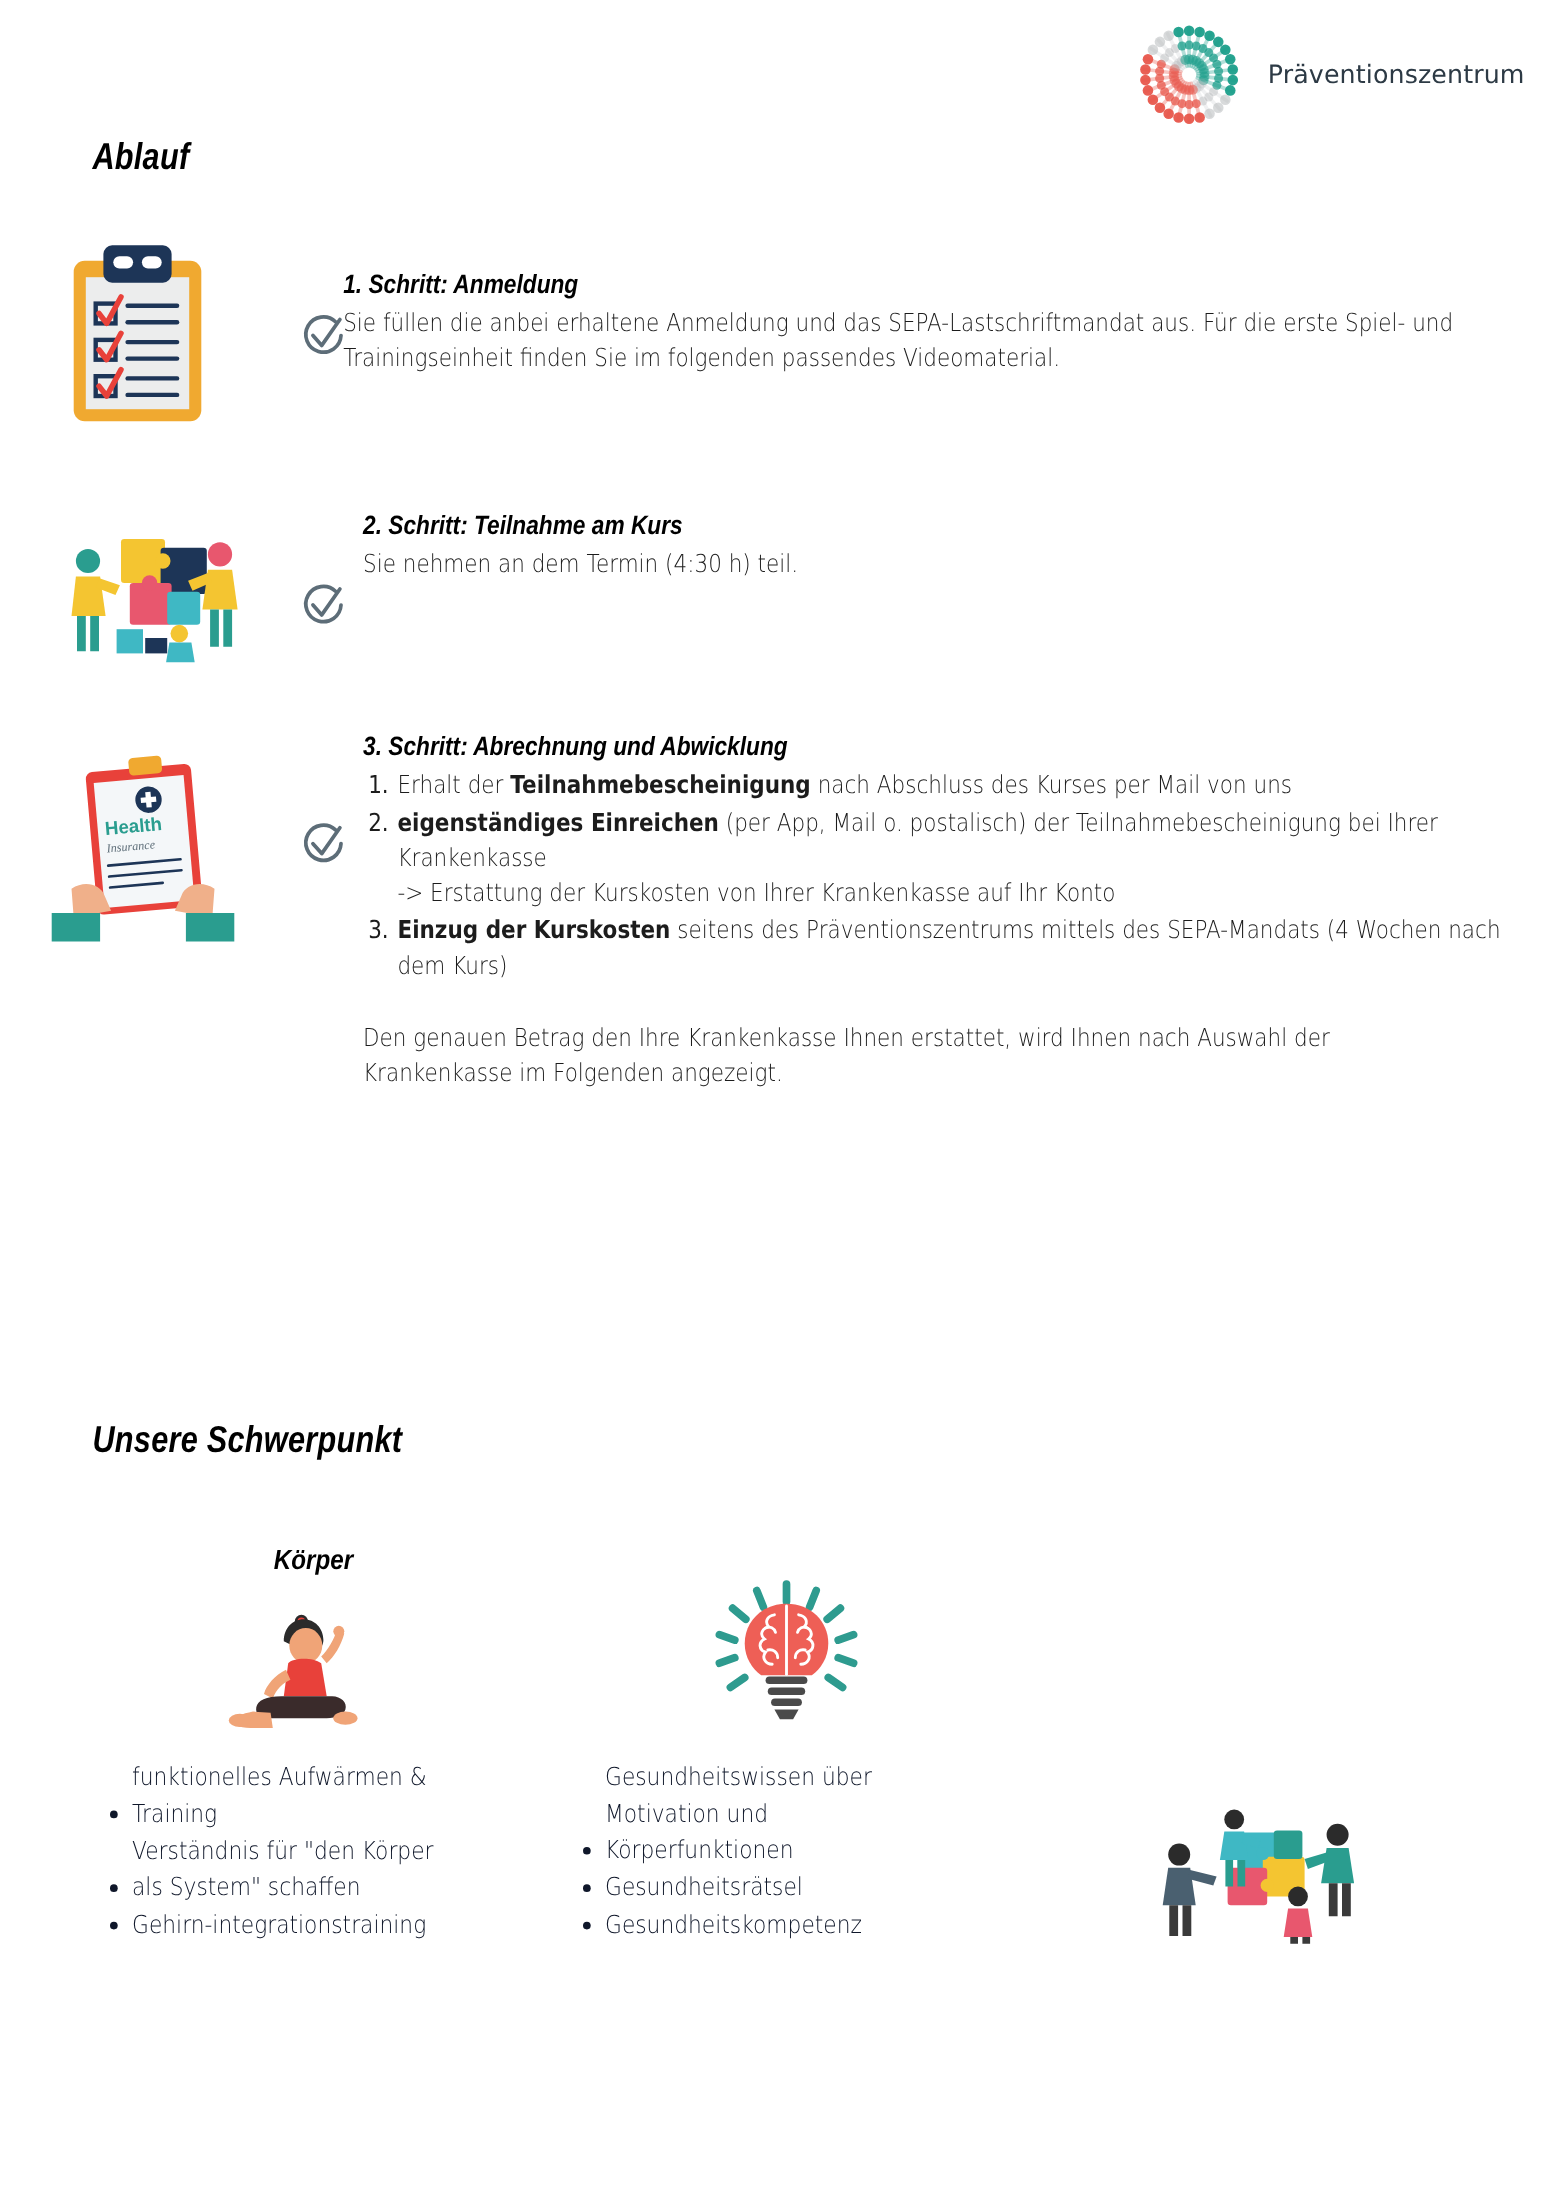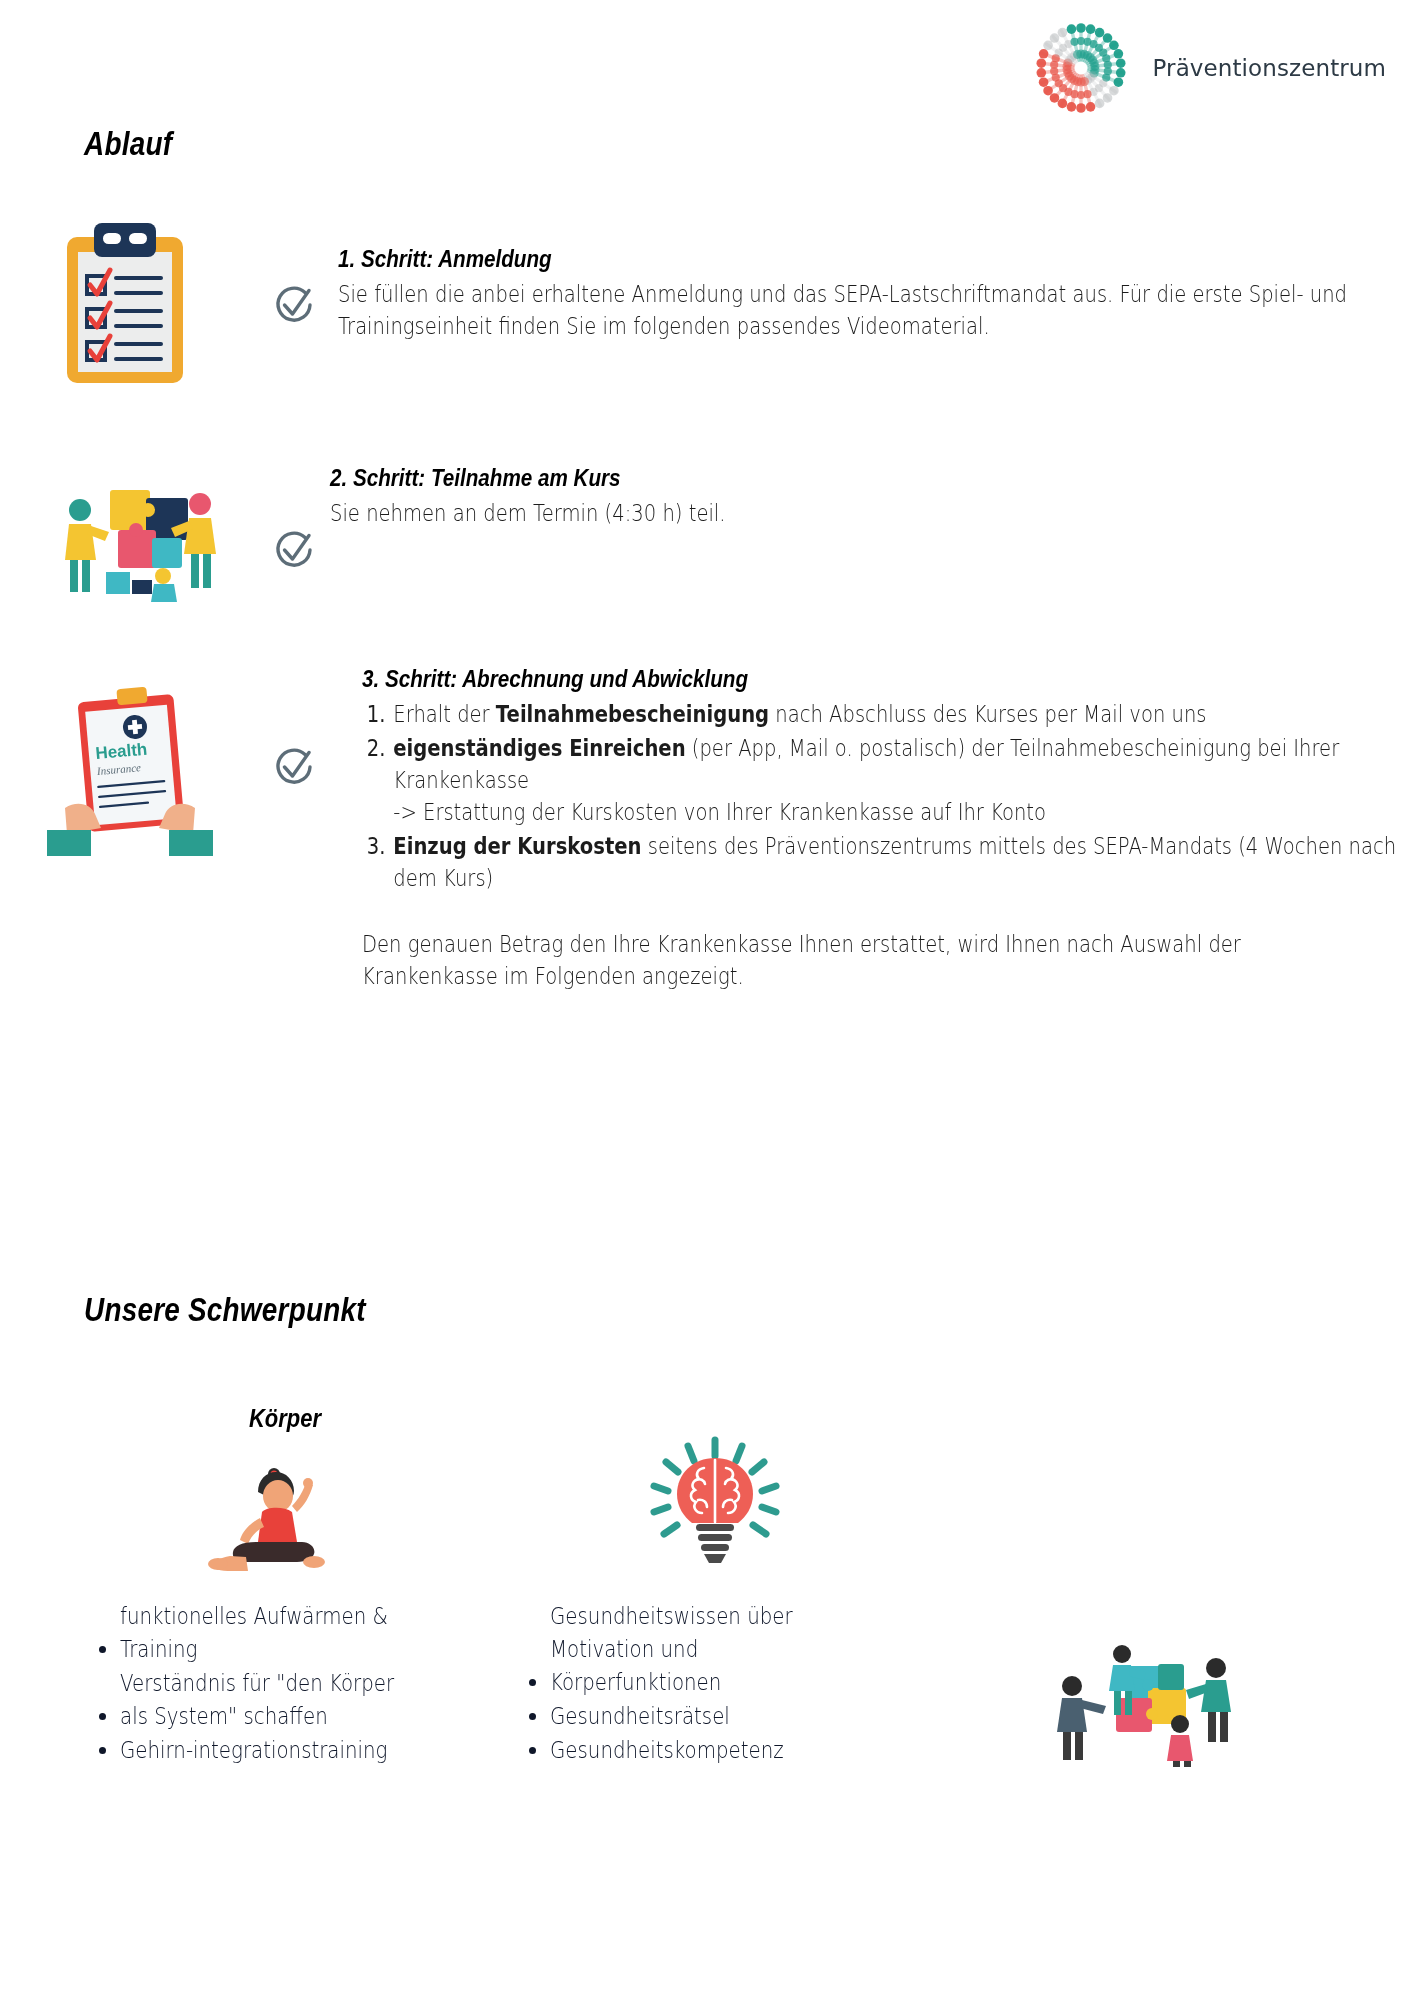--- a/index.html
+++ b/index.html
@@ -318,21 +318,21 @@
     </svg>
   </div>
 
   <div class="check-icon" style="left:272px; top:283px;">
     <svg viewBox="0 0 44 44">
       <path d="M33 9.5A16 16 0 1 0 38 22" fill="none" stroke="#5d6d78" stroke-width="3.4" stroke-linecap="round"></path>
       <polyline points="12.5,22 20.5,31 37,7.5" fill="none" stroke="#5d6d78" stroke-width="3.4" stroke-linecap="round" stroke-linejoin="round"></polyline>
     </svg>
   </div>
 
-  <div class="step-body" style="left:338px; top:245px; width:1010px;">
+  <div class="step-body" style="left:312px; top:245px; width:1010px;">
     <div class="step-heading">1. Schritt: Anmeldung</div>
     <p class="step-text">Sie füllen die anbei erhaltene Anmeldung und das SEPA-Lastschriftmandat aus. Für die erste Spiel- und Trainingseinheit finden Sie im folgenden passendes Videomaterial.</p>
   </div>
 </div>
 
 <div class="step">
   <div class="step-illustration" style="left:48px; top:468px; width:180px; height:135px;">
     <svg viewBox="0 0 180 135" width="180" height="135">
 
       <rect x="62" y="22" width="40" height="40" rx="3" fill="#f4c531"></rect>
@@ -403,21 +403,21 @@
     </svg>
   </div>
 
   <div class="check-icon" style="left:272px; top:745px;">
     <svg viewBox="0 0 44 44">
       <path d="M33 9.5A16 16 0 1 0 38 22" fill="none" stroke="#5d6d78" stroke-width="3.4" stroke-linecap="round"></path>
       <polyline points="12.5,22 20.5,31 37,7.5" fill="none" stroke="#5d6d78" stroke-width="3.4" stroke-linecap="round" stroke-linejoin="round"></polyline>
     </svg>
   </div>
 
-  <div class="step-body" style="left:330px; top:665px; width:1010px;margin-left:32px;">
+  <div class="step-body" style="left:330px; top:665px; width:1010px;">
     <div class="step-heading">3. Schritt: Abrechnung und Abwicklung</div>
     <ol class="step-list" id="step3-list">
         <li>Erhalt der <span class="b">Teilnahmebescheinigung</span> nach Abschluss des Kurses per Mail von uns</li>
         <li><span class="b">eigenständiges Einreichen</span> (per App, Mail o. postalisch) der Teilnahmebescheinigung bei Ihrer Krankenkasse<br><span>-&gt; Erstattung der Kurskosten von Ihrer Krankenkasse auf Ihr Konto</span></li>
         <li><span class="b">Einzug der Kurskosten</span> seitens des Präventionszentrums mittels des SEPA-Mandats (4 Wochen nach dem Kurs)</li>
       </ol>
     <p class="closing-note" style="margin-top:34px;">Den genauen Betrag den Ihre Krankenkasse Ihnen erstattet, wird Ihnen nach Auswahl der Krankenkasse im Folgenden angezeigt.</p>
   </div>
 </div>
 

